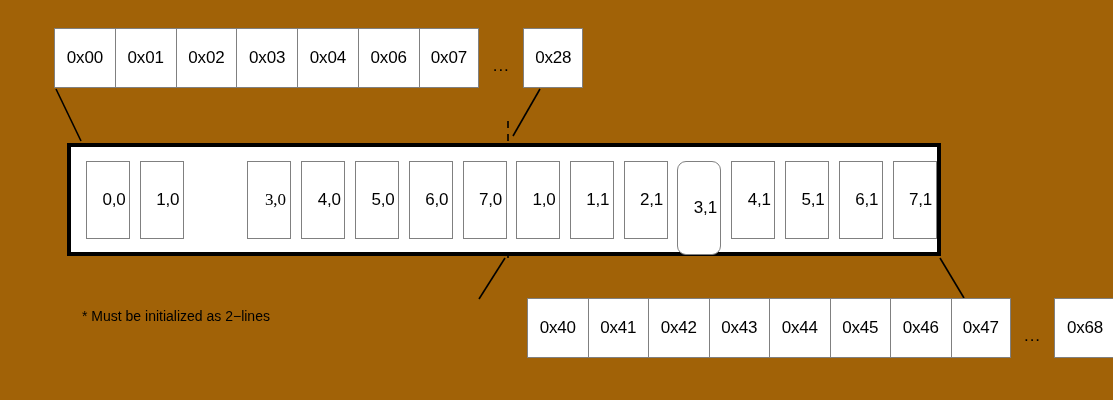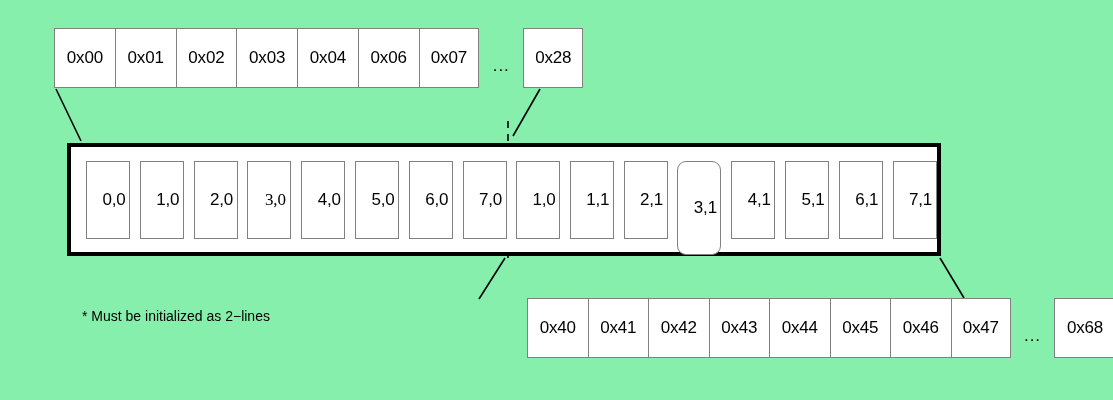--- a/index.html
+++ b/index.html
@@ -4,21 +4,21 @@
 <style>
   html, body {
     margin: 0;
     padding: 0;
     background: #ffffff;
   }
   #canvas {
     position: relative;
     width: 1113px;
     height: 400px;
-    background: #86efac;
+    background: #a16207;
     font-family: "Liberation Sans", sans-serif;
     overflow: hidden;
   }
 
   
   .hexrow {
     position: absolute;
     display: flex;
     align-items: stretch;
   }
@@ -111,21 +111,20 @@
       <div class="hexcell" style="width: 60.75px;">0x04</div>
       <div class="hexcell" style="width: 60.75px;">0x06</div>
       <div class="hexcell last-in-run" style="width: 60.75px;">0x07</div>
       <div class="ellipsis" style="width: 44px;">...</div>
       <div class="hexcell solo" style="width: 60px;">0x28</div>
     </div>
 
   <div id="main-bar" style="left:67px; top:143px; width:874px; height:113px;">
       <div class="memcell" style="left: 15px; top: 14px; width: 44px; height: 78px;">0,0</div>
       <div class="memcell" style="left: 68.8px; top: 14px; width: 44px; height: 78px;">1,0</div>
-      <div class="memcell" style="left: 122.6px; top: 14px; width: 44px; height: 78px;">2,0</div>
       <div class="memcell" style="left: 176.4px; top: 14px; width: 44px; height: 78px; font-family: Liberation Serif, serif;">3,0</div>
       <div class="memcell" style="left: 230.2px; top: 14px; width: 44px; height: 78px;">4,0</div>
       <div class="memcell" style="left: 284px; top: 14px; width: 44px; height: 78px;">5,0</div>
       <div class="memcell" style="left: 337.8px; top: 14px; width: 44px; height: 78px;">6,0</div>
       <div class="memcell" style="left: 391.6px; top: 14px; width: 44px; height: 78px;">7,0</div>
       <div class="memcell" style="left: 445px; top: 14px; width: 44px; height: 78px;">1,0</div>
       <div class="memcell" style="left: 498.8px; top: 14px; width: 44px; height: 78px;">1,1</div>
       <div class="memcell" style="left: 552.6px; top: 14px; width: 44px; height: 78px;">2,1</div>
       <div class="memcell" style="left: 606.4px; top: 14px; width: 44px; height: 94px; border-radius: 9px;">3,1</div>
       <div class="memcell" style="left: 660.2px; top: 14px; width: 44px; height: 78px;">4,1</div>

